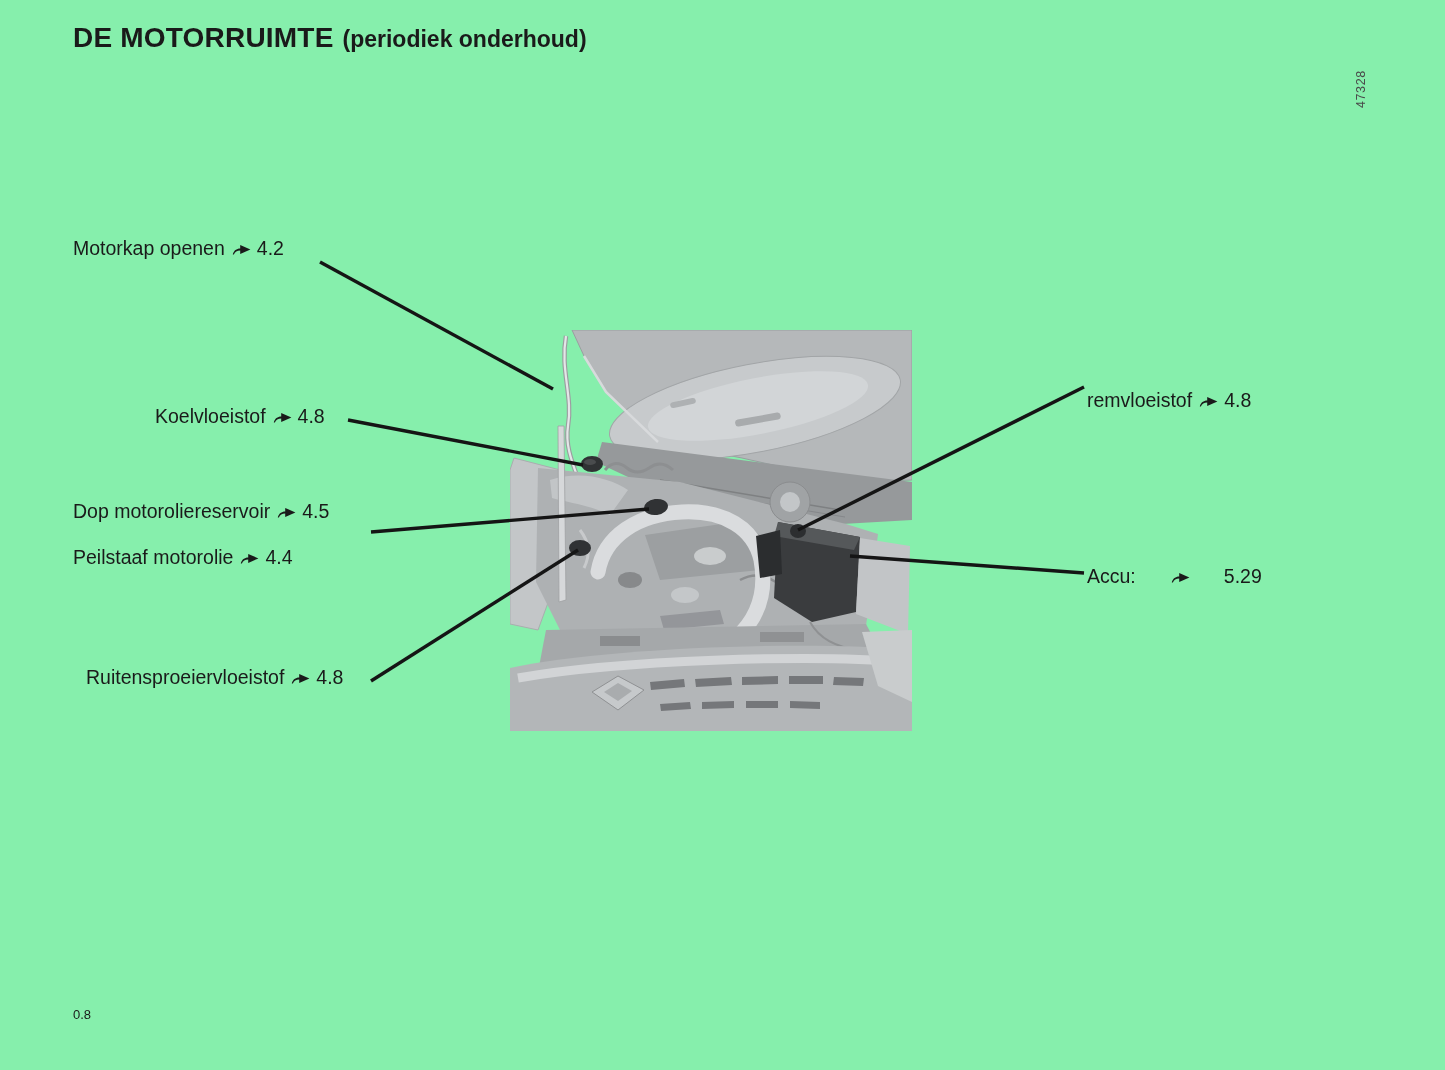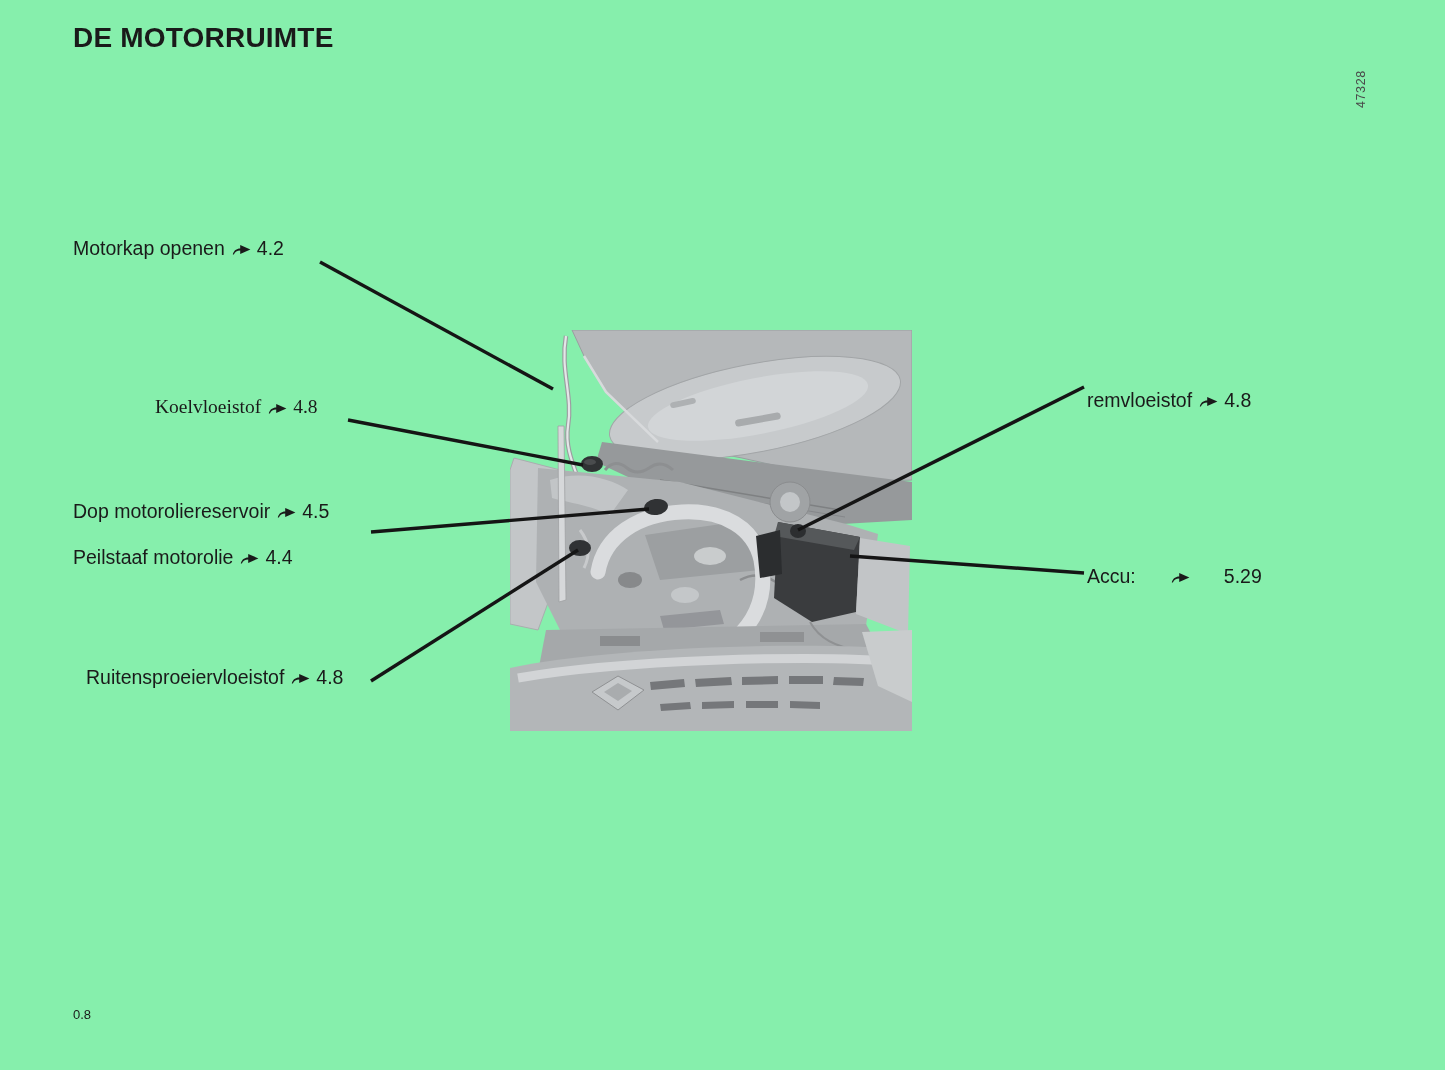--- a/index.html
+++ b/index.html
@@ -20,20 +20,21 @@
   .illustration{position:absolute;left:510px;top:330px;width:402px;height:401px;}
   .lines-svg{position:absolute;left:0;top:0;width:1445px;height:1070px;pointer-events:none;}
 </style>
 </head>
 <body>
 
 <div class="page">
 
   <h1 class="title" style="margin:0;">
     <span class="t-main">DE MOTORRUIMTE</span>
+    <span class="t-sub">(periodiek onderhoud)</span>
   </h1>
 
   <div class="fig-number">
     <span>47328</span>
   </div>
 
   <div class="illustration">
     <svg width="402" height="401" viewBox="0 0 402 401" xmlns="http://www.w3.org/2000/svg">
 
       <rect x="4" y="390" width="392" height="11" rx="3" fill="#dadcdd"></rect>
@@ -141,21 +142,21 @@
   <div class="callout" style="left:73px;top:236px;">
     <span class="c-label">Motorkap openen</span>
     <span class="ref-arrow">
       <svg width="19" height="11" viewBox="0 0 19 11">
           <path fill="#1a1a1a" d="M0.8,10.6 C1.8,6.6 4.6,4.7 8.2,4.6 L8.2,0.9 L18.4,5.4 L8.2,9.9 L8.2,6.5 C5.2,6.5 2.8,7.7 1.9,10.6 Z"></path>
         </svg>
     </span>
     <span class="c-ref">4.2</span>
   </div>
 
-  <div class="callout" style="left:155px;top:395px;font-family:Liberation Serif, serif;">
+  <div class="callout" style="left:155px;top:404px;">
     <span class="c-label">Koelvloeistof</span>
     <span class="ref-arrow">
       <svg width="19" height="11" viewBox="0 0 19 11">
           <path fill="#1a1a1a" d="M0.8,10.6 C1.8,6.6 4.6,4.7 8.2,4.6 L8.2,0.9 L18.4,5.4 L8.2,9.9 L8.2,6.5 C5.2,6.5 2.8,7.7 1.9,10.6 Z"></path>
         </svg>
     </span>
     <span class="c-ref">4.8</span>
   </div>
 
   <div class="callout" style="left:73px;top:499px;justify-content:flex-end;">

